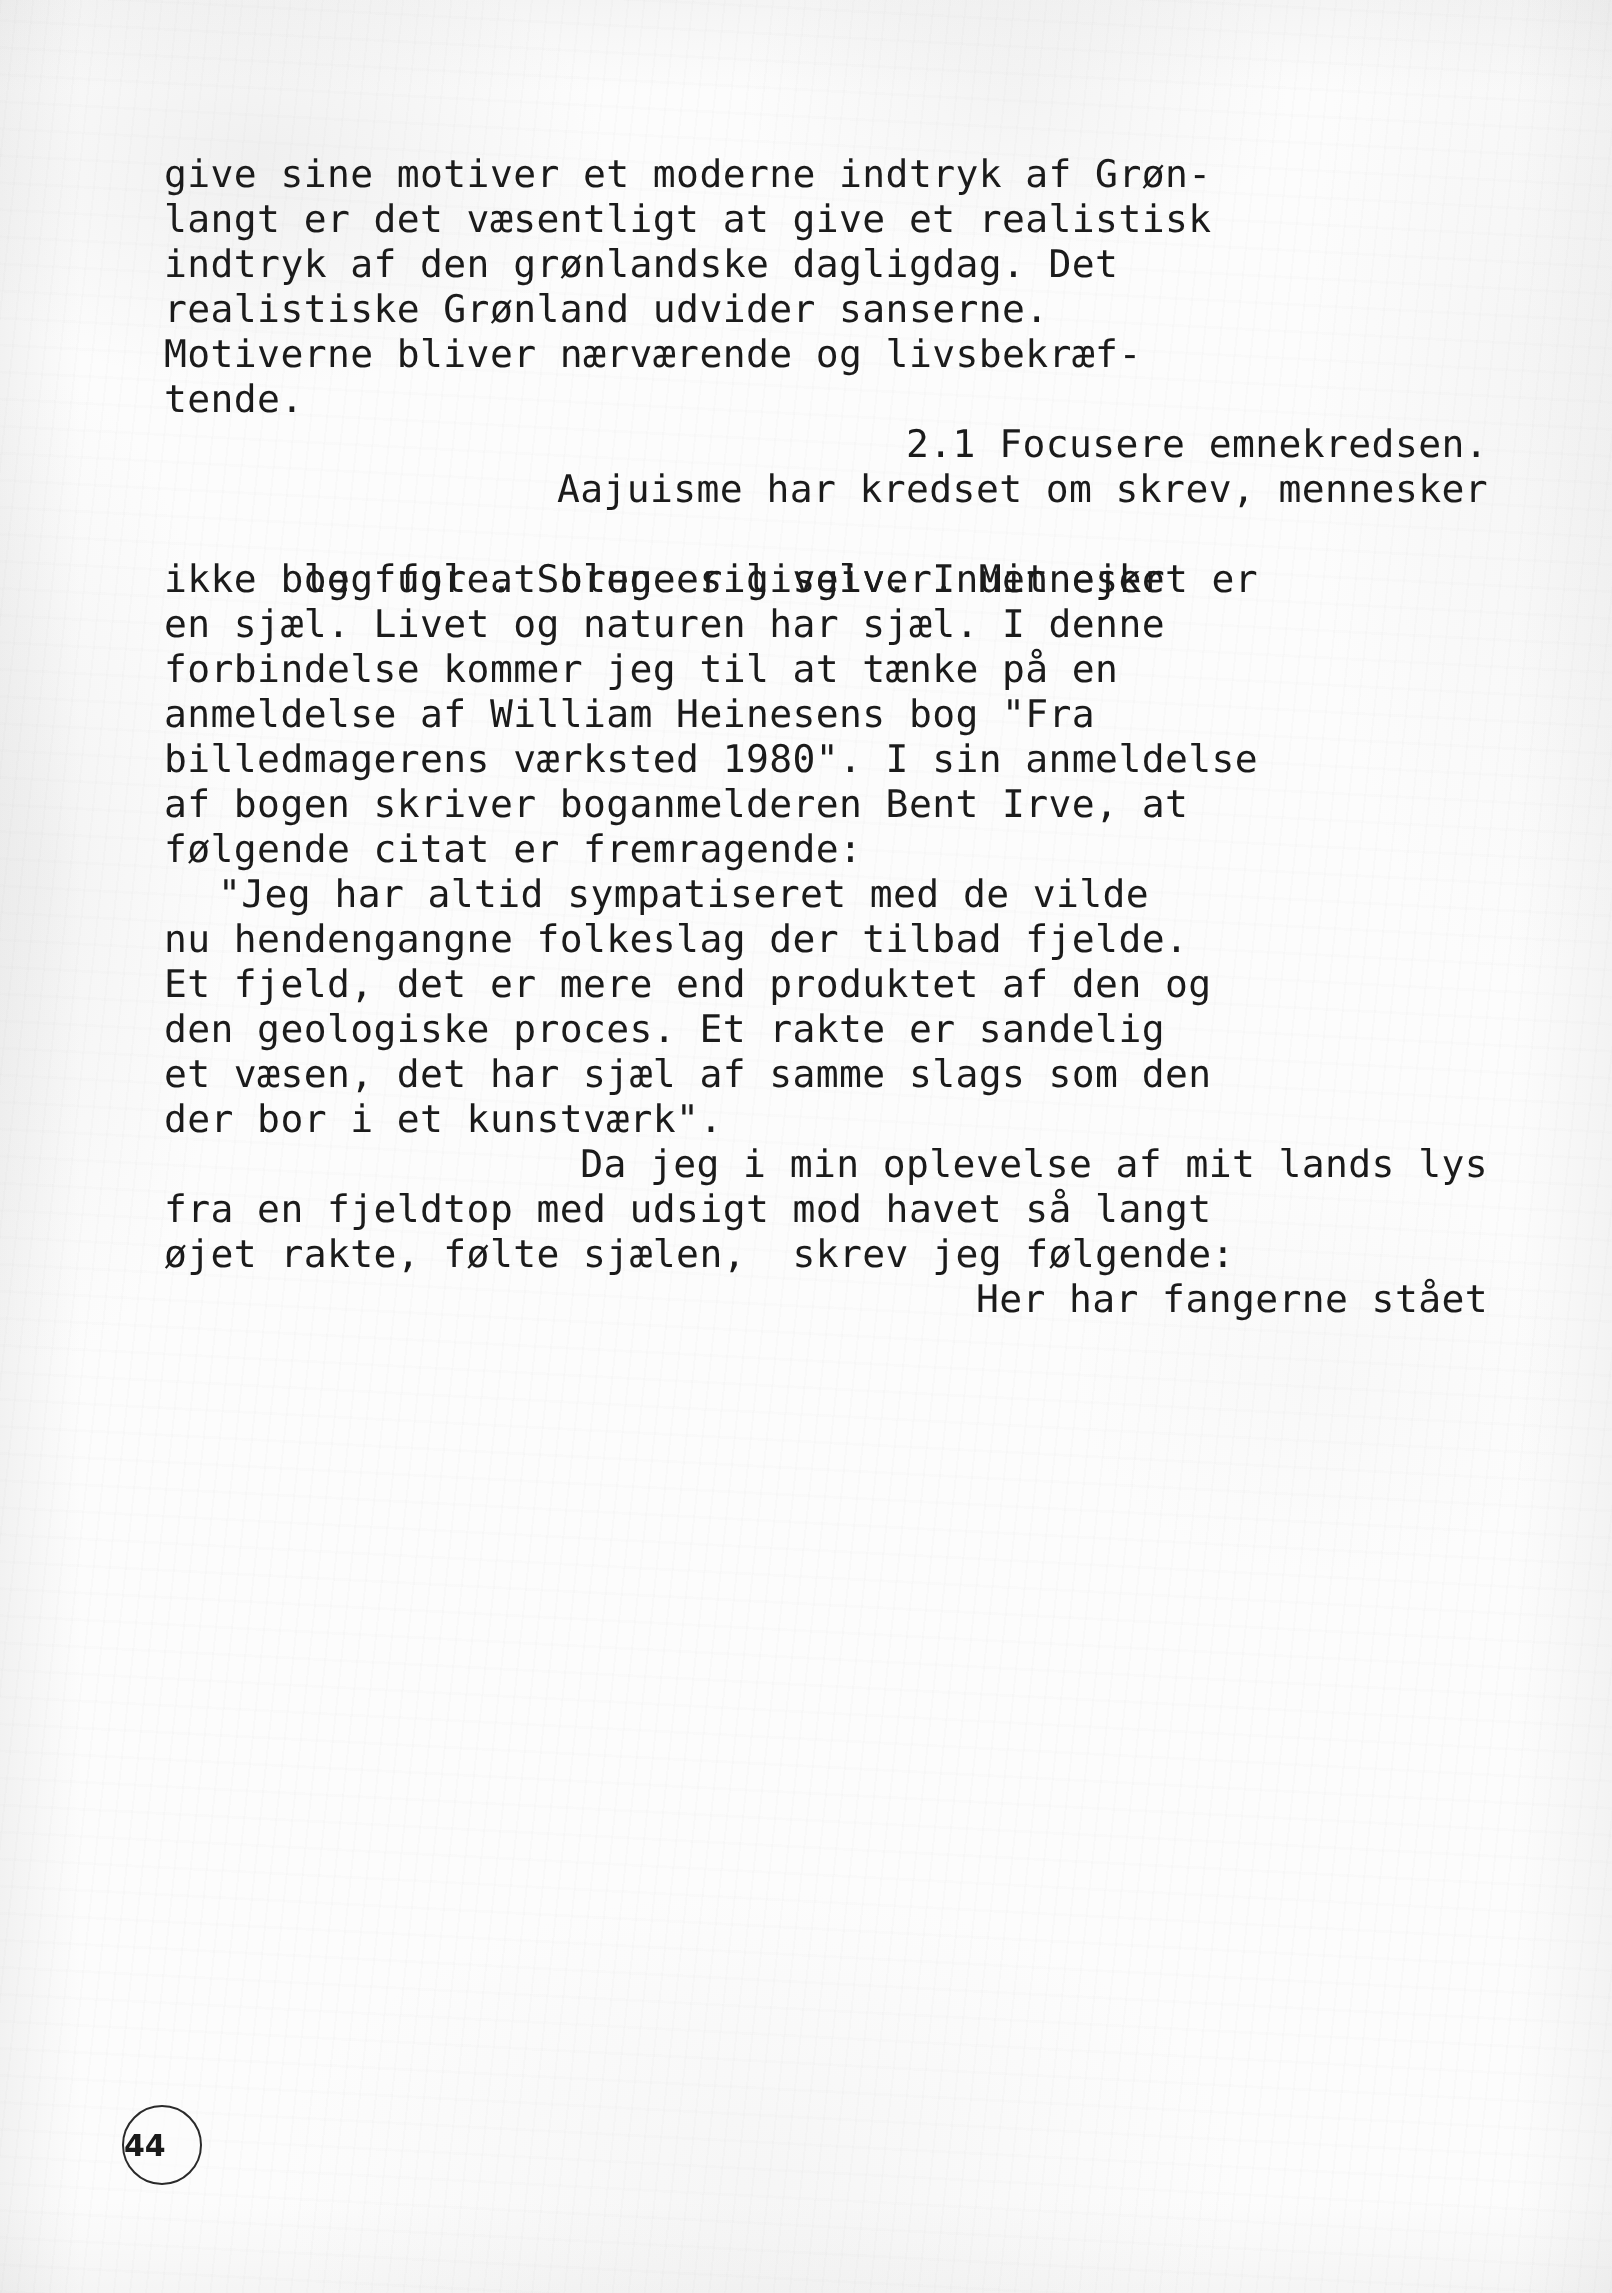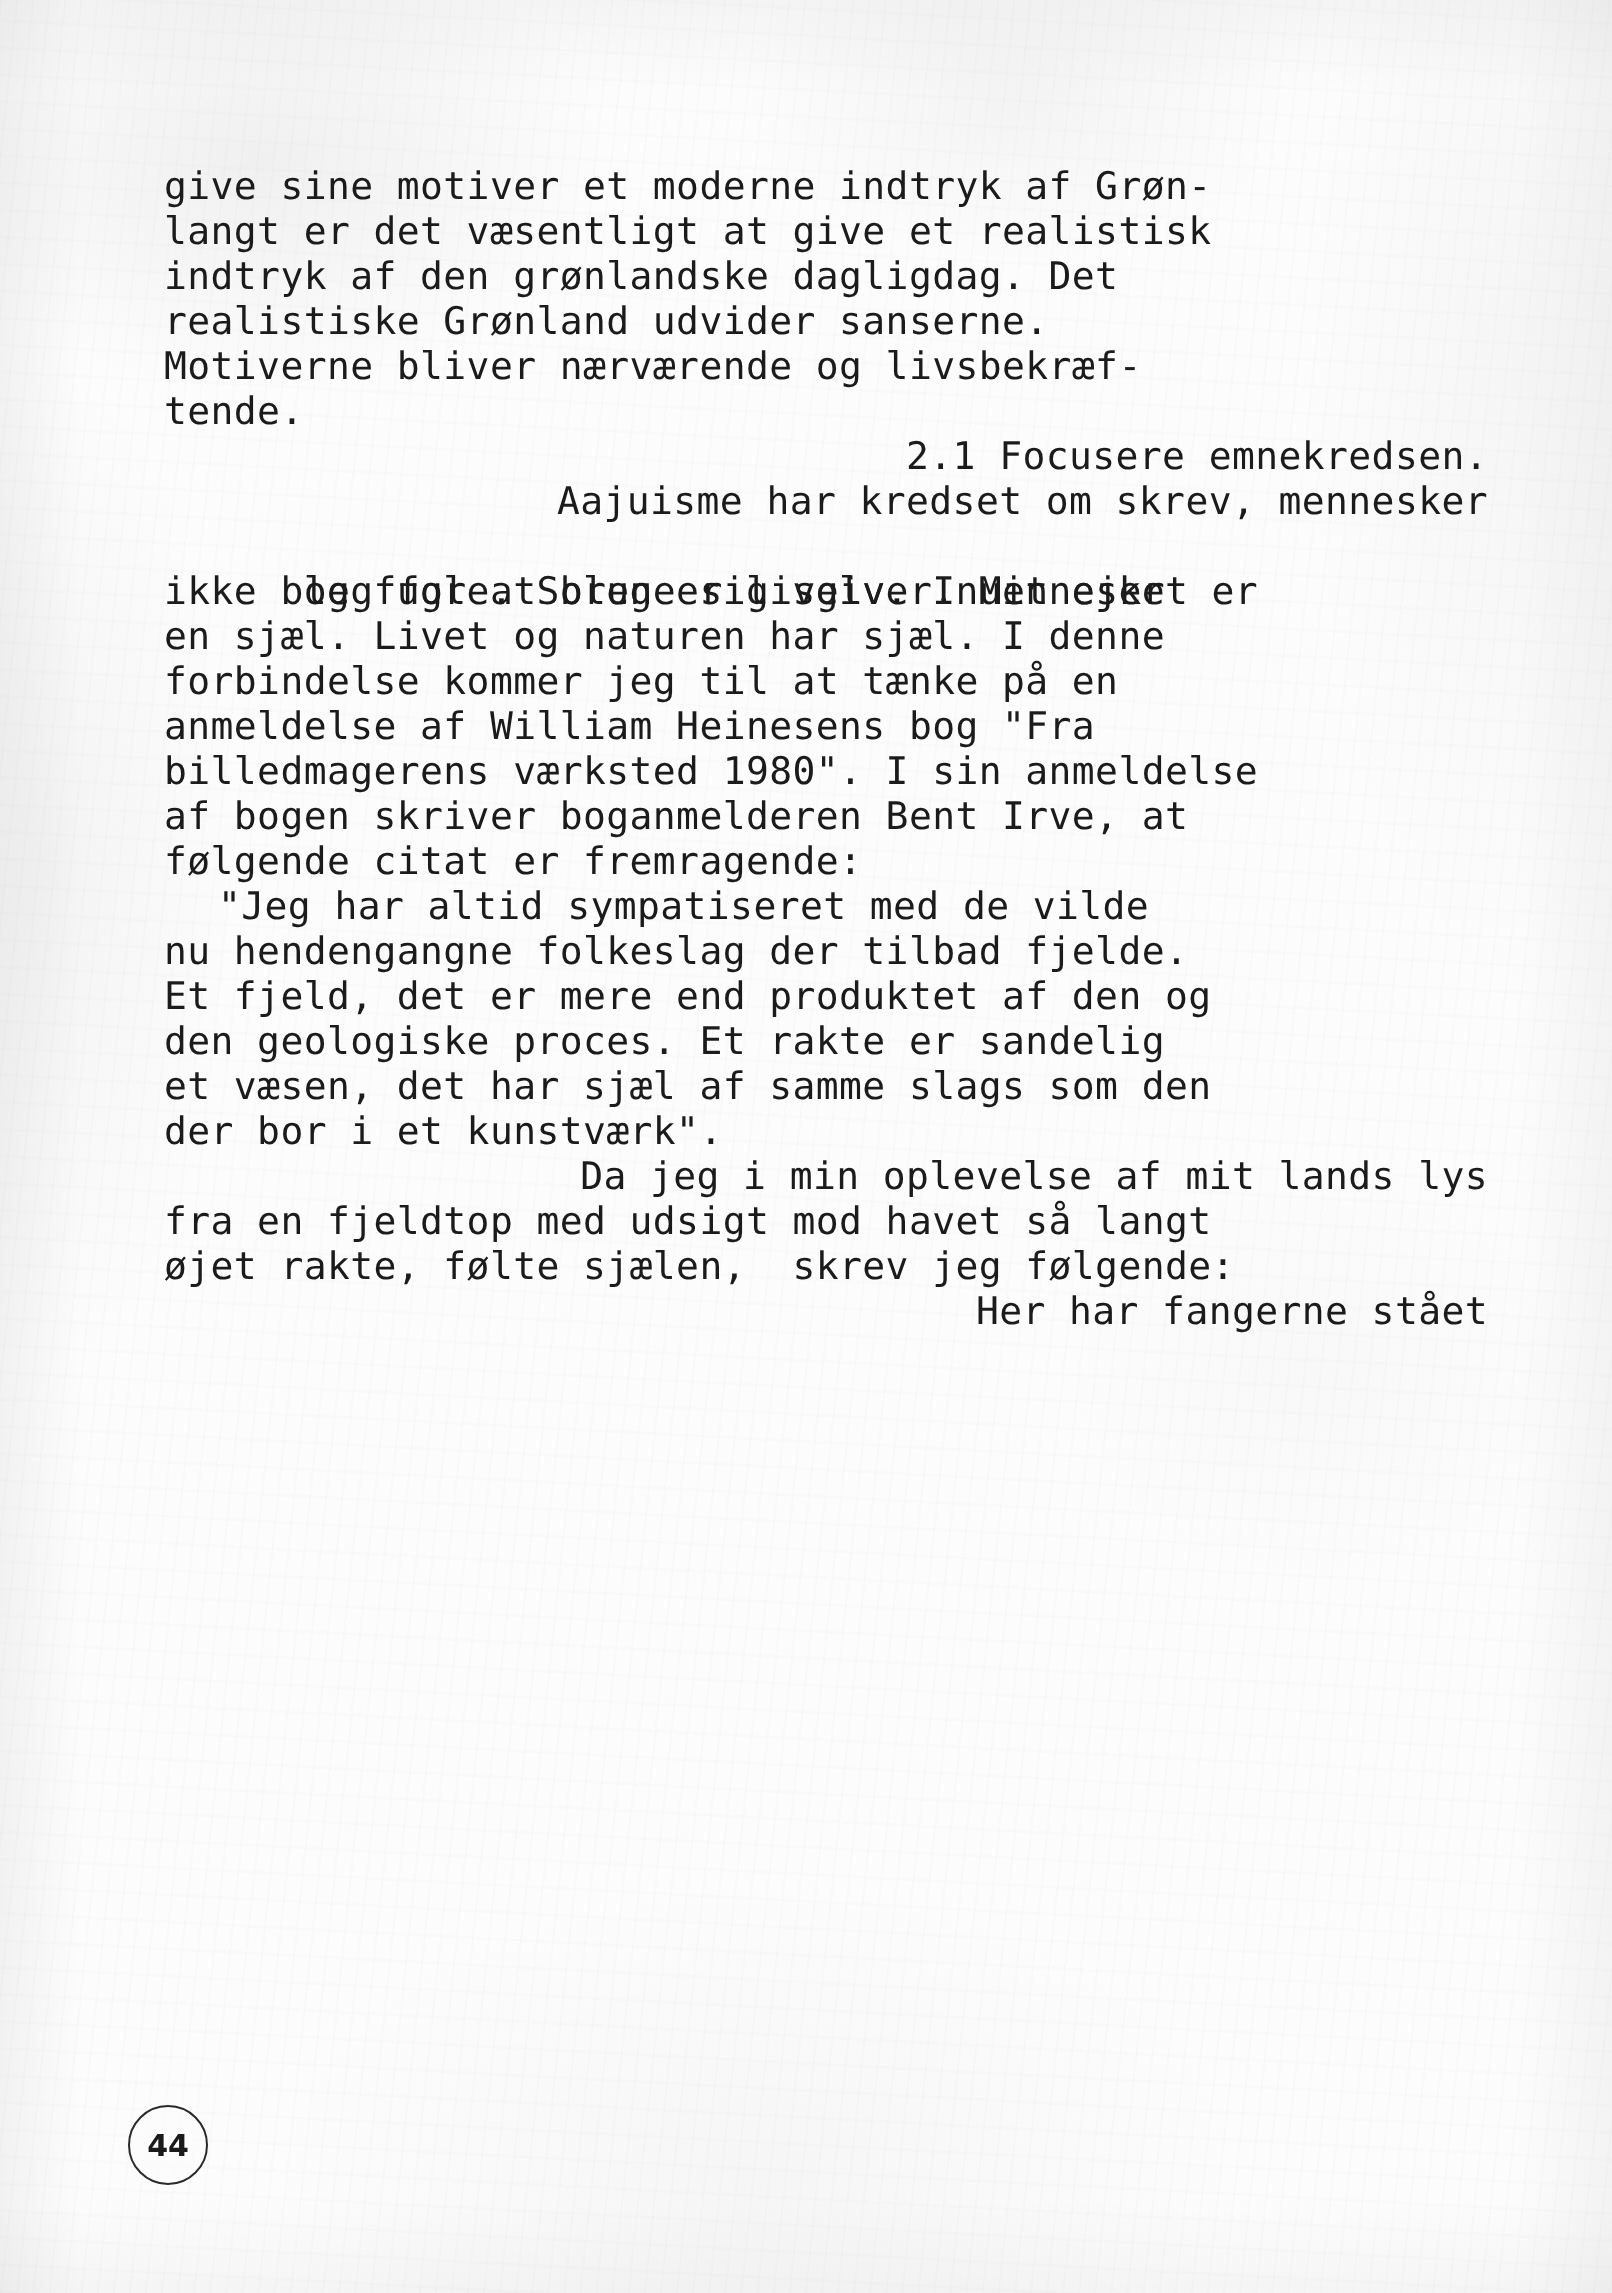--- a/index.html
+++ b/index.html
@@ -61,21 +61,21 @@
       linear-gradient(to left,   rgba(150,150,150,0.09), rgba(0,0,0,0) 6%),
       linear-gradient(to bottom, rgba(150,150,150,0.08), rgba(0,0,0,0) 4%),
       linear-gradient(to top,    rgba(150,150,150,0.07), rgba(0,0,0,0) 4%);
     pointer-events: none;
   }
 
   
   .text-block {
     position: absolute;
     left: 164px;
-    top: 164px;
+    top: 152px;
     width: 1324px;
   }
   .line {
     height: 45px;
     line-height: 45px;
     font-size: 38px;
     letter-spacing: 0.4px;
     color: #1b1b1b;
     white-space: pre;
     font-family: "DejaVu Sans Mono", "Liberation Mono", monospace;
@@ -86,29 +86,28 @@
 
   .u {
     text-decoration-thickness: 3.7px;
     text-underline-offset: 6.5px;
     text-decoration-color: #161616;
   }
 
   
   .page-number {
     position: absolute;
-    left: 128px;
+    left: 122px;
     top: 2105px;
     width: 76px;
     height: 76px;
     border: 2.8px solid #2a2a2a;
     border-radius: 50%;
     display: flex;
     align-items: center;
-    justify-content: center;
     font-family: "DejaVu Sans", "Liberation Sans", sans-serif;
     font-weight: bold;
     font-size: 30px;
     color: #1a1a1a;
     background: rgba(253,253,253,0.45);
   }
 </style>
 </head>
 <body>
 

